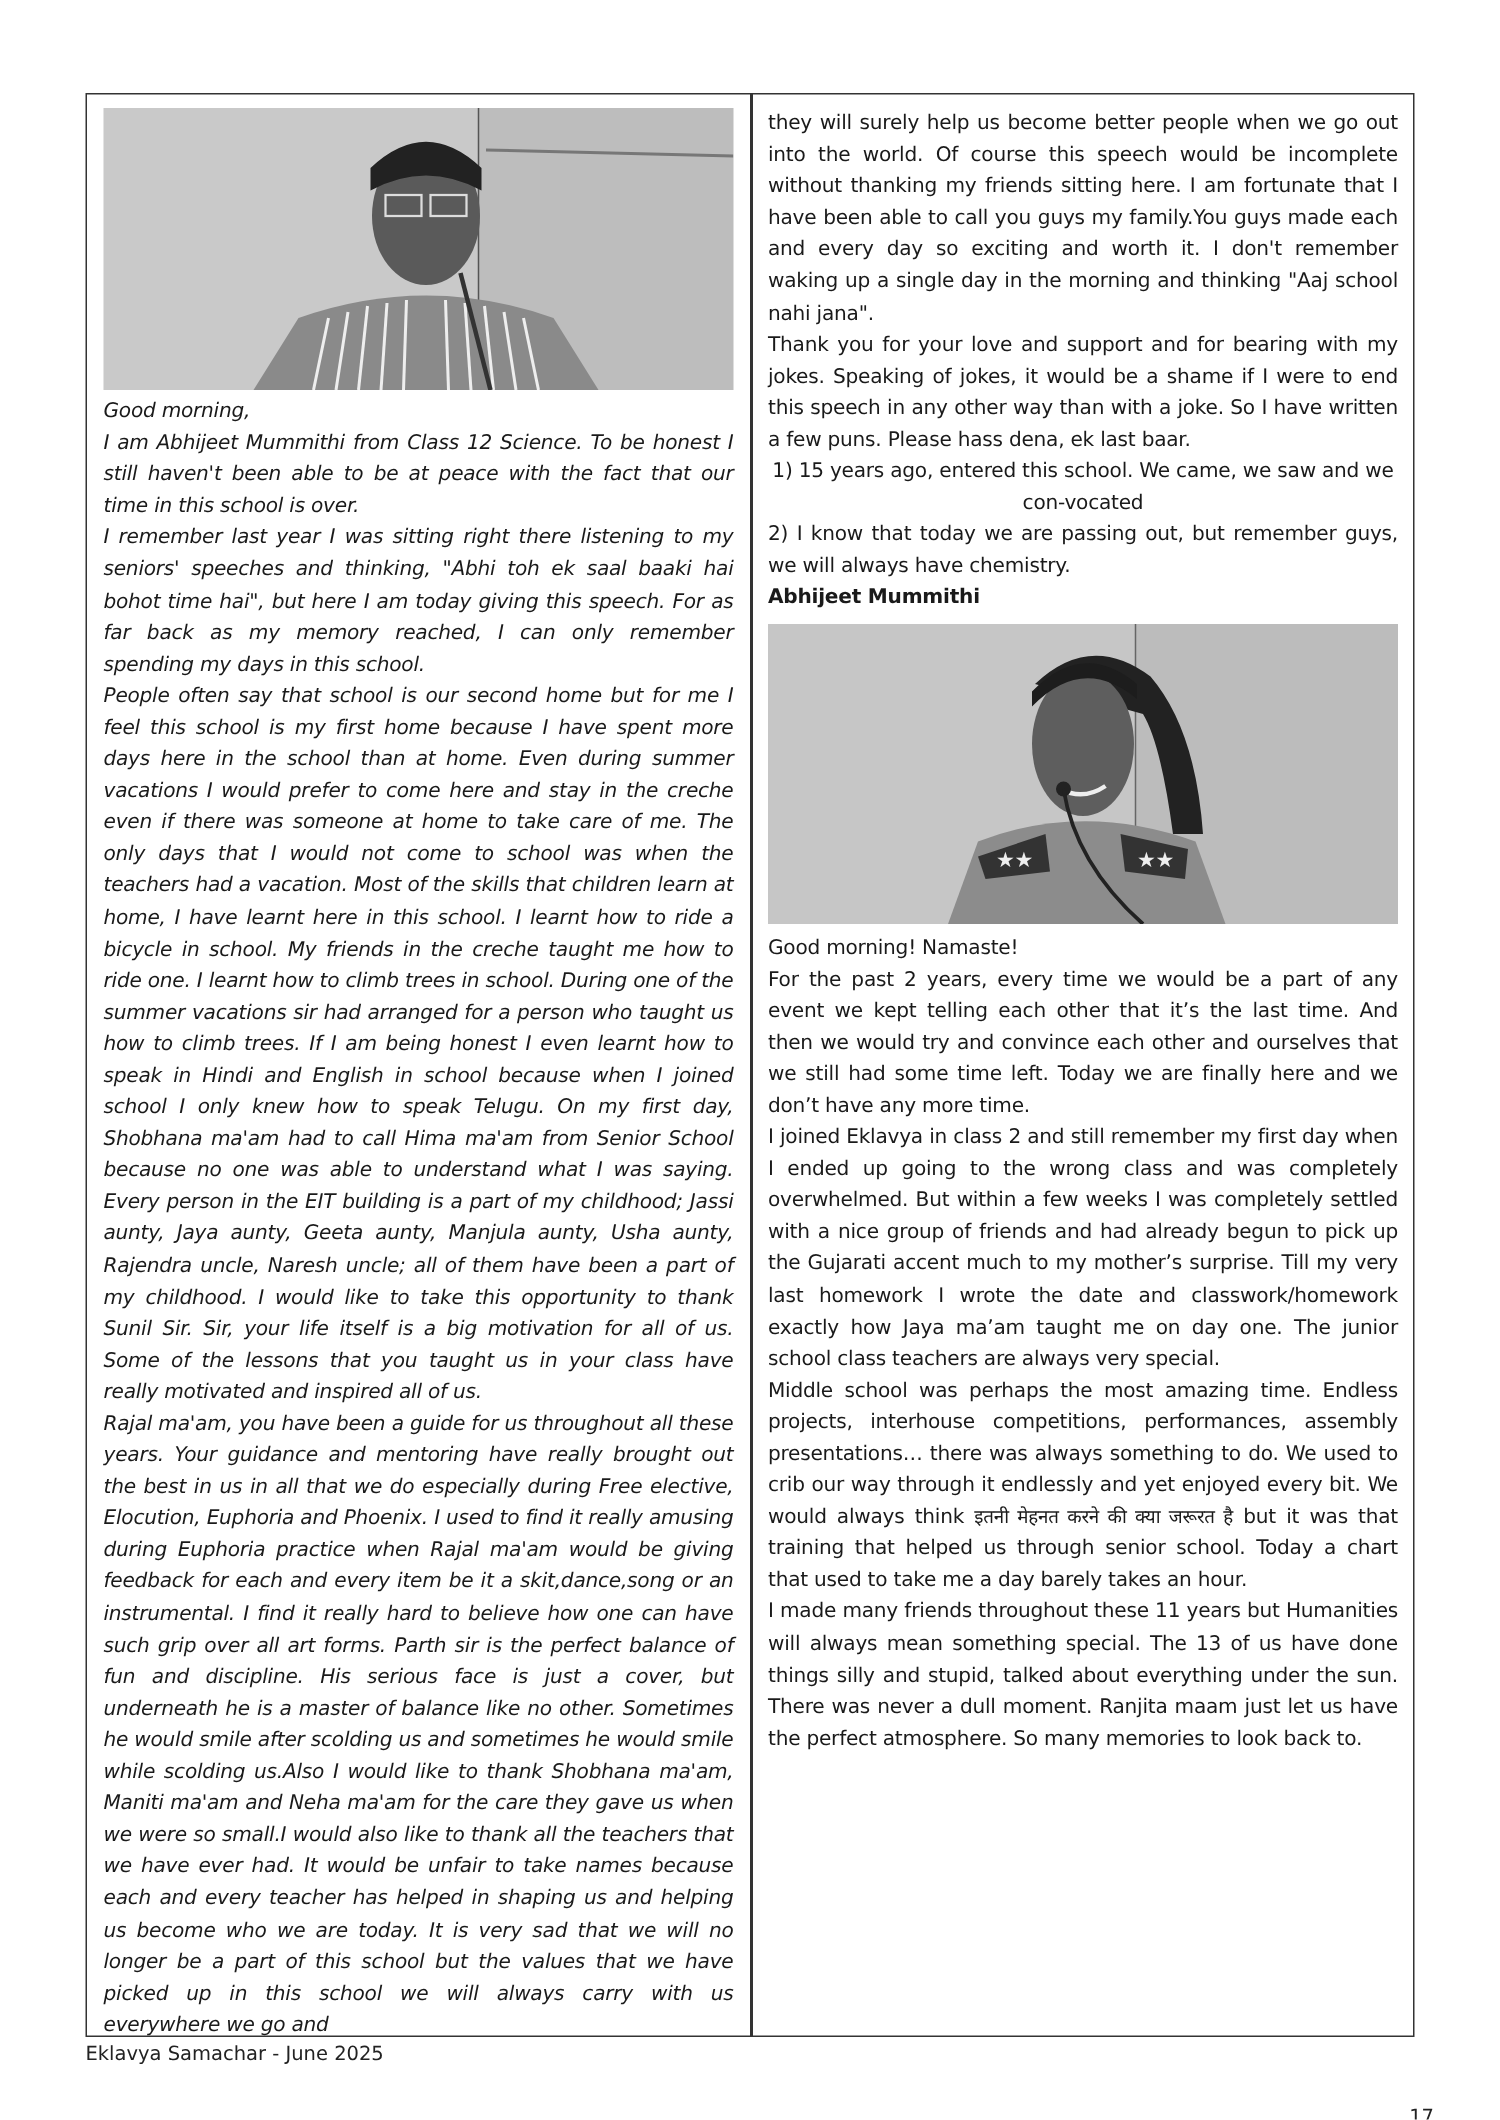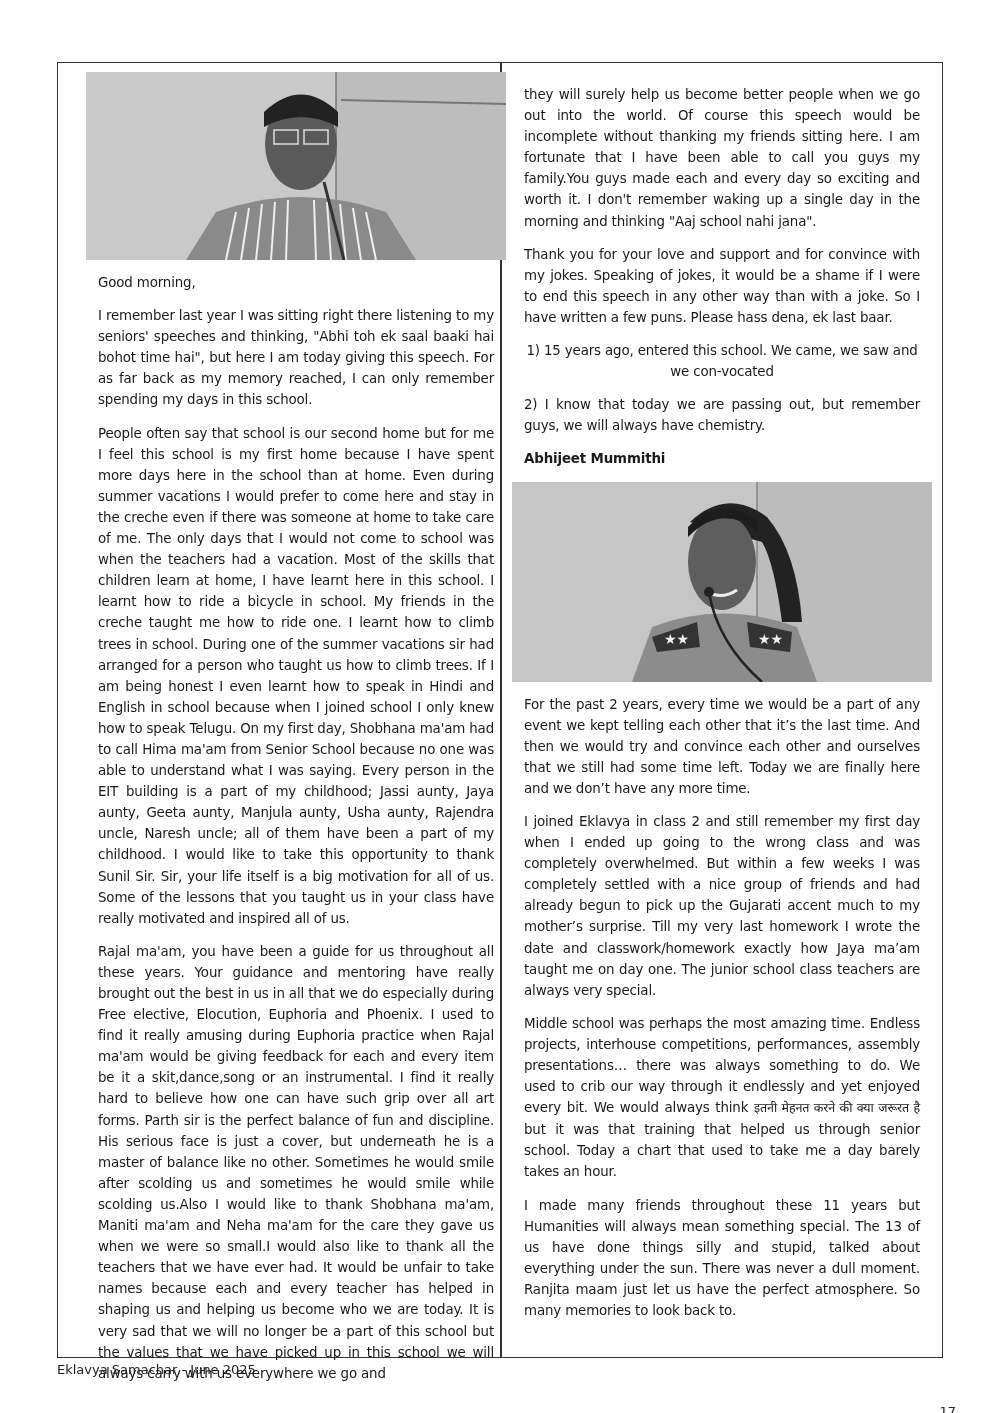--- a/index.html
+++ b/index.html
@@ -3,23 +3,23 @@
 <meta charset="utf-8">
 <style>
   html, body { margin: 0; padding: 0; background: #ffffff; }
   body { width: 1000px; height: 1413px; position: relative; overflow: hidden;
          font-family: "DejaVu Sans", sans-serif; color: #1a1a1a; }
   .frame { position: absolute; left: 57px; top: 62px; width: 886px; height: 1296px;
            border: 1.5px solid #333; box-sizing: border-box; }
   .divider { position: absolute; left: 500px; top: 62px; width: 1.5px; height: 1296px; background: #333; }
   .col { position: absolute; top: 72px; width: 420px; font-size: 13.4px; line-height: 21.1px;
          text-align: justify; letter-spacing: -0.15px; }
-  .col.left { left: 86px; }
+  .col.left { left: 69px; font-style: italic; }
   .col.right { left: 512px; }
-  .col p { margin: 12px; }
+  .col p { margin: 0; }
   .photo { width: 420px; position: relative; overflow: hidden; background: #cfcfcf; }
   .photo.p1 { height: 188px; margin-bottom: 4px; }
   .photo.p2 { height: 200px; margin: 6px 0 6px 0; }
   .signature { font-weight: bold; }
   .footer { position: absolute; top: 1362px; font-size: 13px; color: #222; }
   .footer.left { left: 57px; text-align: right; }
   .footer.right { right: 44px; margin-top: 42px; }
   .hi { font-family: Liberation Serif, serif; font-size: 12.5px; }
 </style>
 </head>
@@ -49,28 +49,29 @@
           <line x1="230" y1="188" x2="228" y2="128"></line>
         <line x1="245" y1="188" x2="241" y2="130"></line>
           <line x1="260" y1="188" x2="254" y2="132"></line>
         <line x1="275" y1="188" x2="267" y2="136"></line>
           <line x1="290" y1="188" x2="280" y2="140"></line>
       </g>
       <path d="M238 110 L258 188" stroke="#333" stroke-width="3"></path>
     </svg>
   </div>
   <p>Good morning,</p>
+  <p>I am Abhijeet Mummithi from Class 12 Science. To be honest I still haven't been able to be at peace with the fact that our time in this school is over.</p>
   <p>I remember last year I was sitting right there listening to my seniors' speeches and thinking, "Abhi toh ek saal baaki hai bohot time hai", but here I am today giving this speech. For as far back as my memory reached, I can only remember spending my days in this school.</p>
   <p>People often say that school is our second home but for me I feel this school is my first home because I have spent more days here in the school than at home. Even during summer vacations I would prefer to come here and stay in the creche even if there was someone at home to take care of me. The only days that I would not come to school was when the teachers had a vacation. Most of the skills that children learn at home, I have learnt here in this school. I learnt how to ride a bicycle in school. My friends in the creche taught me how to ride one. I learnt how to climb trees in school. During one of the summer vacations sir had arranged for a person who taught us how to climb trees. If I am being honest I even learnt how to speak in Hindi and English in school because when I joined school I only knew how to speak Telugu. On my first day, Shobhana ma'am had to  call Hima ma'am from Senior School because no one was able to understand what I was saying. Every person in the EIT building is a part of my childhood; Jassi aunty, Jaya aunty, Geeta aunty, Manjula aunty, Usha aunty, Rajendra uncle, Naresh uncle; all of them have been a part of my childhood. I would like to take this opportunity to thank Sunil Sir. Sir, your life itself is a big motivation for all of us. Some of the lessons that you taught us in your class have really motivated and inspired all of us.</p>
   <p>Rajal ma'am, you have been a guide for us throughout all these years. Your guidance and mentoring have really brought out the best in us in all that we do especially during Free elective, Elocution, Euphoria and Phoenix. I used to find it really amusing during Euphoria practice when Rajal ma'am would be giving feedback for each and every item be it a skit,dance,song or an instrumental. I find it really hard to believe how one can have such grip over all art forms. Parth sir is the perfect balance of fun and discipline. His serious face is just a cover, but underneath he is a master of balance like no other. Sometimes he would smile after scolding us and sometimes he would smile while scolding us.Also I would like to thank Shobhana ma'am, Maniti ma'am and Neha ma'am for the care they gave us when we were so small.I would also like to thank all the teachers that we have ever had. It would be unfair to take names because each and every teacher has helped in shaping us and helping us become who we are today. It is very sad that we will no longer be a part of this school but the values that we have picked up in this school we will always carry with us everywhere we go and</p>
 </div>
 
 <div class="col right">
   <p>they will surely help us become better people when we go out into the world. Of course this speech would be incomplete without thanking my friends sitting here. I am fortunate that I have been able to call you guys my family.You guys made each and every day so exciting and worth it. I don't remember waking up a single day in the morning and thinking "Aaj school nahi jana".</p>
-  <p>Thank you for your love and support and for convince with my jokes. Speaking of jokes, it would be a shame if I were to end this speech in any other way than with a joke. So I have written a few puns. Please hass dena, ek last baar.</p>
+  <p>Thank you for your love and support and for bearing with my jokes. Speaking of jokes, it would be a shame if I were to end this speech in any other way than with a joke. So I have written a few puns. Please hass dena, ek last baar.</p>
   <p style="text-align:center">1) 15 years ago, entered this school. We came, we saw and we con-vocated</p>
   <p>2) I know that today we are passing out, but remember guys, we will always have chemistry.</p>
   <p class="signature">Abhijeet Mummithi</p>
 
   <div class="photo p2">
     <svg width="420" height="200" viewBox="0 0 420 200">
       <rect width="420" height="200" fill="#c6c6c6"></rect>
       <rect x="245" y="0" width="175" height="200" fill="#bcbcbc"></rect>
       <line x1="245" y1="0" x2="245" y2="200" stroke="#666" stroke-width="1"></line>
       <path d="M178 40 Q215 5 255 35 Q285 70 290 140 L270 140 Q262 80 250 60 Z" fill="#222"></path>
@@ -80,20 +81,21 @@
       <path d="M120 200 L140 145 Q210 118 285 145 L305 200 Z" fill="#8c8c8c"></path>
       <path d="M140 155 L185 140 L188 165 L145 170 Z" fill="#333"></path>
       <path d="M235 140 L280 150 L278 170 L238 165 Z" fill="#333"></path>
       <text x="152" y="162" fill="#eee" font-size="14">★★</text>
       <text x="246" y="162" fill="#eee" font-size="14">★★</text>
       <circle cx="197" cy="110" r="5" fill="#222"></circle>
       <path d="M197 110 Q205 160 250 200" stroke="#222" stroke-width="2.5" fill="none"></path>
     </svg>
   </div>
 
+  <p>Good morning! Namaste!</p>
   <p>For the past 2 years, every time we would be a part of any event we kept telling each other that it’s the last time. And then we would try and convince each other and ourselves that we still had some time left. Today we are finally here and we don’t have any more time.</p>
   <p>I joined Eklavya in class 2 and still remember my first day when I ended up going to the wrong class and was completely overwhelmed. But within a few weeks I was completely settled with a nice group of friends and had already begun to pick up the Gujarati accent much to my mother’s surprise. Till my very last homework I wrote the date and classwork/homework exactly how Jaya ma’am taught me on day one. The junior school class teachers are always very special.</p>
   <p><span>Middle school was perhaps the most amazing time. Endless projects, interhouse competitions, performances, assembly presentations… there was always something to do. We used to crib our way through it endlessly and yet enjoyed every bit. We would always think</span> <span class="hi">इतनी मेहनत करने की क्या जरूरत है</span> <span>but it was that training that helped us through senior school. Today a chart that used to take me a day barely takes an hour.</span></p>
   <p>I made many friends throughout these 11 years but Humanities will always mean something special. The 13 of us have done things silly and stupid, talked about everything under the sun. There was never a dull moment. Ranjita maam just let us have the perfect atmosphere. So many memories to look back to.</p>
 </div>
 
 <div class="footer left">Eklavya Samachar - June 2025</div>
 <div class="footer right">17</div>
 
 </body></html>

